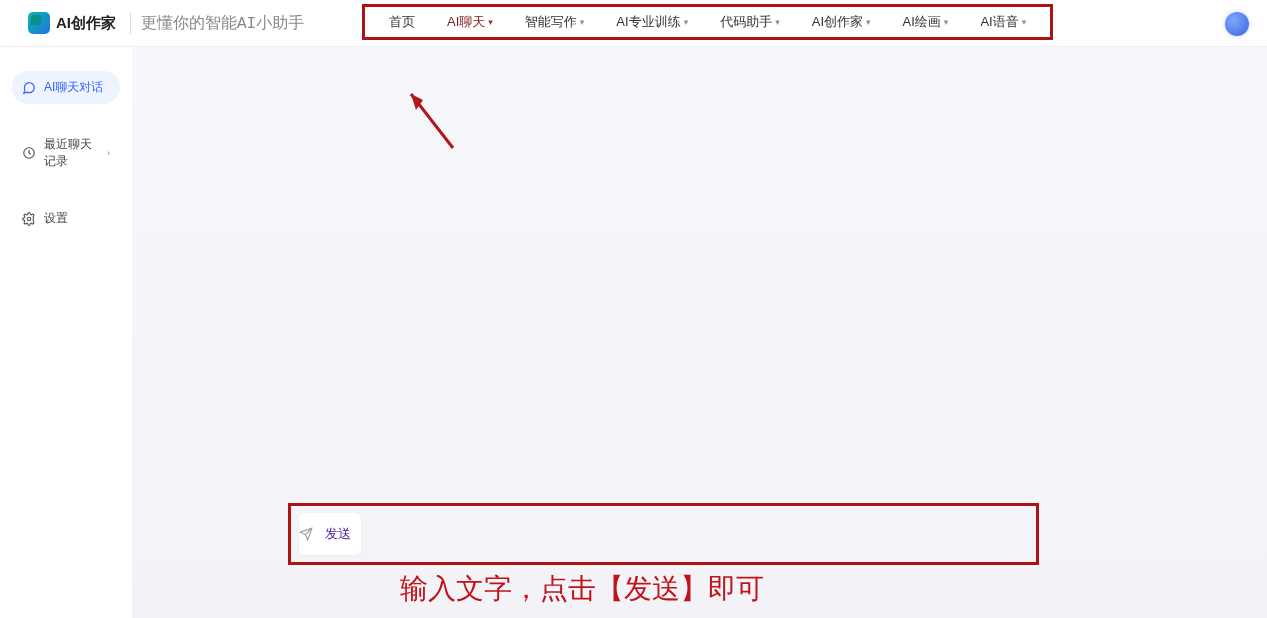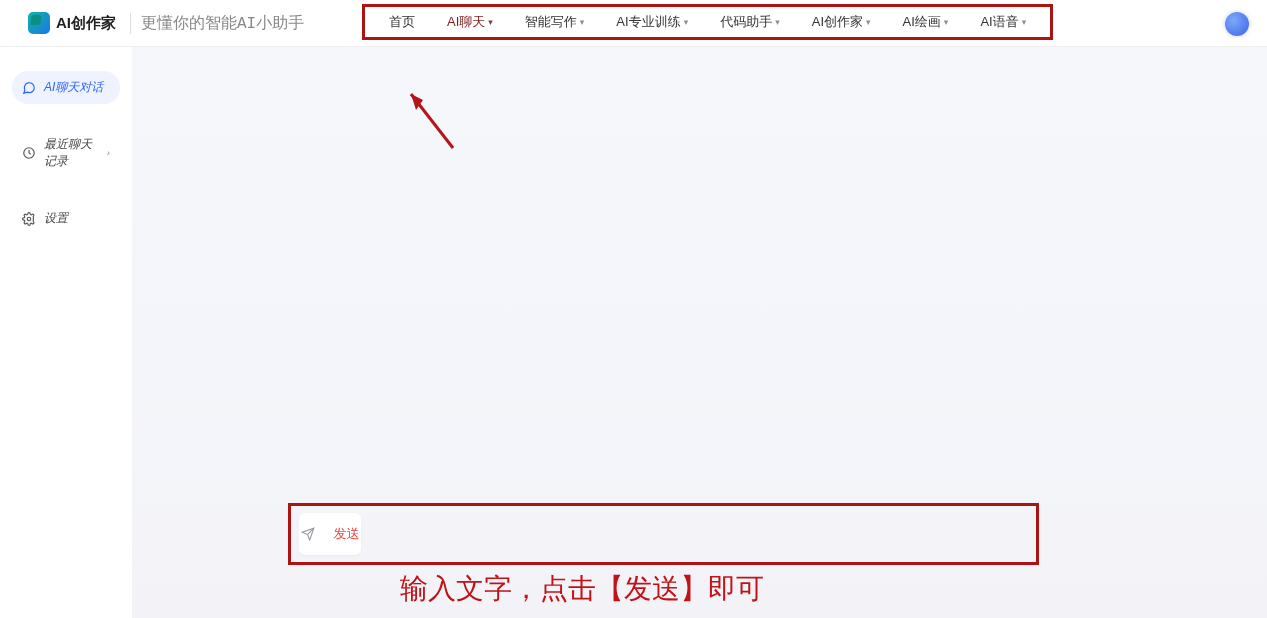--- a/index.html
+++ b/index.html
@@ -54,21 +54,21 @@
 
     .page { position: absolute; top: 47px; left: 0; right: 0; bottom: 0; background: linear-gradient(180deg, #f6f7fb 0%, #f4f5fa 60%, #f3f3f7 100%); }
 
     .sidebar {
       position: absolute; left: 0; top: 0; bottom: 0; width: 132px;
       background: #fff; padding-top: 24px;
     }
     .sb-item {
       display: flex; align-items: center; gap: 8px;
       font-size: 12px; color: #444; margin: 0 12px 24px 12px;
-      padding: 8px 10px; border-radius: 16px; cursor: pointer; font-style: italic;
+      padding: 8px 10px; border-radius: 16px; cursor: pointer;
     }
     .sb-item.active { background: #eef3ff; color: #2f63ff; font-weight: 500; }
     .sb-icon { width: 14px; height: 14px; display: inline-flex; align-items: center; justify-content: center; }
     .sb-chev { margin-left: auto; font-size: 9px; color: #888; }
 
     .annot-arrow {
       position: absolute; left: 401px; top: 41px;
       width: 60px; height: 70px; pointer-events: none;
     }
 
@@ -81,22 +81,22 @@
     }
     .chat-input {
       flex: 1; height: 42px; border: none; outline: none;
       background: #fff; border-radius: 6px; padding: 0 14px;
       font-size: 14px; color: #333;
       box-shadow: 0 1px 3px rgba(0,0,0,.04);
     }
     .chat-input::placeholder { color: #b8b8be; }
     .send-btn {
       width: 62px; height: 42px; border: none; background: #fff;
-      border-radius: 6px; cursor: pointer; color: #ef4444;
-      display: flex; align-items: center; justify-content: center; gap: 19px;
+      border-radius: 6px; cursor: pointer; color: #4c1d95;
+      display: flex; align-items: center; gap: 12px;
       font-size: 13px; box-shadow: 0 1px 3px rgba(0,0,0,.04);
     }
     .send-icon { display: inline-flex; }
 
     .annot-caption {
       position: absolute; left: 400px; bottom: 10px;
       font-family: "SimSun","宋体",serif; font-size: 28px; color: #c01218;
     }
   </style>
 </head>

